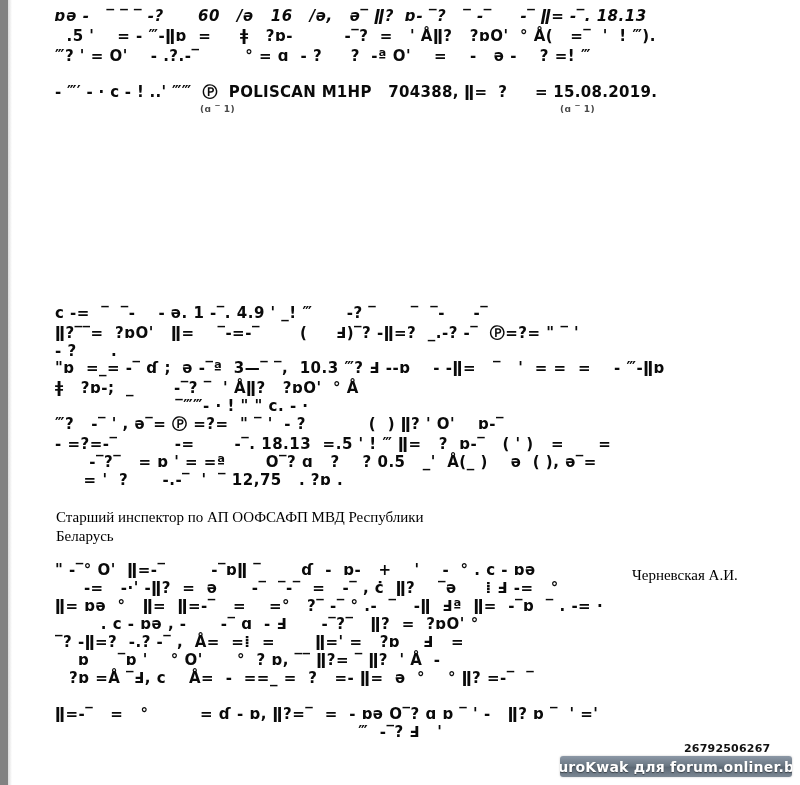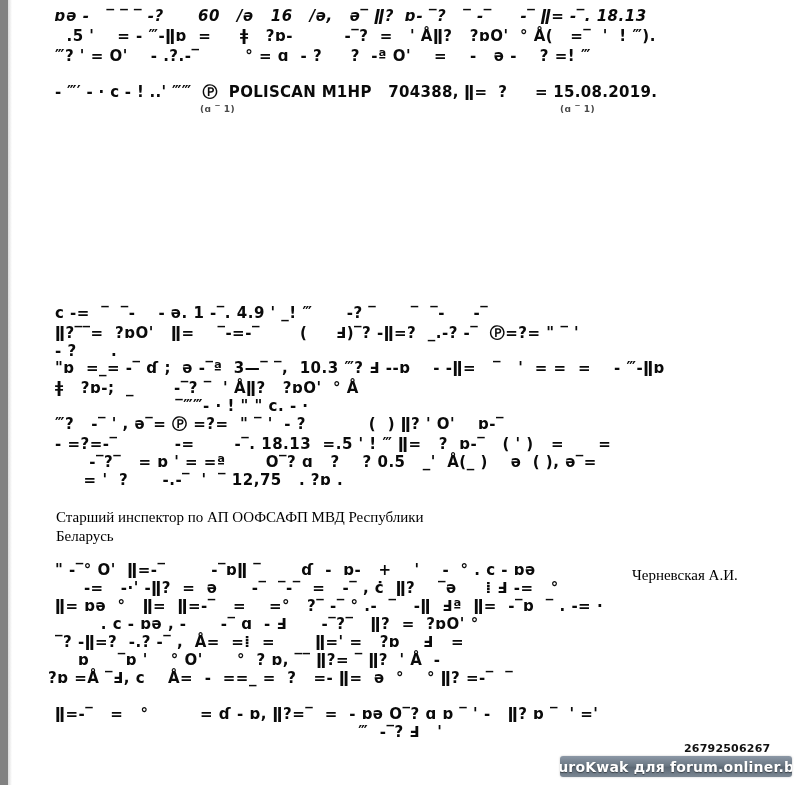--- a/index.html
+++ b/index.html
@@ -135,21 +135,21 @@
     <div>Беларусь</div>
   </div>
   <div class="serif-block" style="left:632px; top:527px;margin-top:39px;">Черневская А.И.</div>
 
   <div class="garble" style="left:55px; top:560px;">" -‾° O'&nbsp; ǁ=-‾&nbsp;&nbsp;&nbsp;&nbsp;&nbsp;&nbsp;&nbsp; -‾ɒǁ ‾&nbsp;&nbsp;&nbsp;&nbsp;&nbsp;&nbsp; ɗ&nbsp; -&nbsp; ɒ-&nbsp;&nbsp; +&nbsp;&nbsp;&nbsp; '&nbsp;&nbsp;&nbsp; -&nbsp; ° . c - ɒə</div>
   <div class="garble" style="left:61px; top:578px;">&nbsp;&nbsp;&nbsp; -=&nbsp;&nbsp; -·' -ǁ?&nbsp; =&nbsp; ə&nbsp;&nbsp;&nbsp;&nbsp;&nbsp; -‾&nbsp; ‾-‾&nbsp; =&nbsp;&nbsp; -‾ , ċ&nbsp; ǁ?&nbsp;&nbsp;&nbsp; ‾ə&nbsp;&nbsp;&nbsp;&nbsp; ⁞ Ⅎ -=&nbsp;&nbsp; °</div>
   <div class="garble" style="left:55px; top:596px;">ǁ= ɒə&nbsp; °&nbsp;&nbsp; ǁ=&nbsp; ǁ=-‾&nbsp;&nbsp; =&nbsp;&nbsp;&nbsp; =°&nbsp;&nbsp; ?‾ -‾ ° .-&nbsp; ‾&nbsp;&nbsp; -ǁ&nbsp; Ⅎª&nbsp; ǁ=&nbsp; -‾ɒ&nbsp; ‾ . -= ·</div>
   <div class="garble" style="left:55px; top:614px;">&nbsp;&nbsp;&nbsp;&nbsp;&nbsp;&nbsp;&nbsp; . c - ɒə , -&nbsp;&nbsp;&nbsp;&nbsp;&nbsp; -‾ ɑ&nbsp; - Ⅎ&nbsp;&nbsp;&nbsp;&nbsp;&nbsp; -‾?‾&nbsp;&nbsp; ǁ?&nbsp; =&nbsp; ?ɒO' °</div>
   <div class="garble" style="left:55px; top:632px;">‾? -ǁ=?&nbsp; -.? -‾ ,&nbsp; Å=&nbsp; =⁞&nbsp; =&nbsp;&nbsp;&nbsp;&nbsp;&nbsp;&nbsp; ǁ=' =&nbsp;&nbsp; ?ɒ&nbsp;&nbsp;&nbsp; Ⅎ&nbsp;&nbsp; =</div>
   <div class="garble" style="left:55px; top:650px;">&nbsp;&nbsp;&nbsp; ɒ&nbsp;&nbsp;&nbsp;&nbsp; ‾ɒ '&nbsp;&nbsp;&nbsp; ° O'&nbsp;&nbsp;&nbsp;&nbsp;&nbsp; °&nbsp; ? ɒ, ‾‾ ǁ?= ‾ ǁ?&nbsp; ' Å&nbsp; -</div>
-  <div class="garble" style="left:48px; top:668px;">?ɒ =Å ‾Ⅎ, c&nbsp;&nbsp;&nbsp; Å=&nbsp; -&nbsp; ==_ =&nbsp; ?&nbsp;&nbsp; =- ǁ=&nbsp; ə&nbsp; °&nbsp;&nbsp;&nbsp; ° ǁ? =-‾&nbsp; ‾</div>
+  <div class="garble" style="left:69px; top:668px;">?ɒ =Å ‾Ⅎ, c&nbsp;&nbsp;&nbsp; Å=&nbsp; -&nbsp; ==_ =&nbsp; ?&nbsp;&nbsp; =- ǁ=&nbsp; ə&nbsp; °&nbsp;&nbsp;&nbsp; ° ǁ? =-‾&nbsp; ‾</div>
   <div class="garble" style="left:55px; top:704px;">ǁ=-‾&nbsp;&nbsp; =&nbsp;&nbsp; °&nbsp;&nbsp;&nbsp;&nbsp;&nbsp;&nbsp;&nbsp;&nbsp; = ɗ - ɒ, ǁ?=‾&nbsp; =&nbsp; - ɒə O‾? ɑ ɒ ‾ ' -&nbsp;&nbsp; ǁ? ɒ ‾&nbsp; ' ='</div>
   <div class="garble" style="left:55px; top:722px;">&nbsp;&nbsp;&nbsp;&nbsp;&nbsp;&nbsp;&nbsp;&nbsp;&nbsp;&nbsp;&nbsp;&nbsp;&nbsp;&nbsp;&nbsp;&nbsp;&nbsp;&nbsp;&nbsp;&nbsp;&nbsp;&nbsp;&nbsp;&nbsp;&nbsp;&nbsp;&nbsp;&nbsp;&nbsp;&nbsp;&nbsp;&nbsp;&nbsp;&nbsp;&nbsp;&nbsp;&nbsp;&nbsp;&nbsp;&nbsp;&nbsp;&nbsp;&nbsp;&nbsp;&nbsp;&nbsp;&nbsp;&nbsp;&nbsp;&nbsp;&nbsp;&nbsp; ‴  -‾? Ⅎ&nbsp;&nbsp; '</div>
 
   <div class="doc-number" style="left:684px; top:742px;">26792506267</div>
 
   <div class="watermark">
     <span class="watermark-text">EuroKwak для forum.onliner.by</span>
   </div>
 
 </div>

